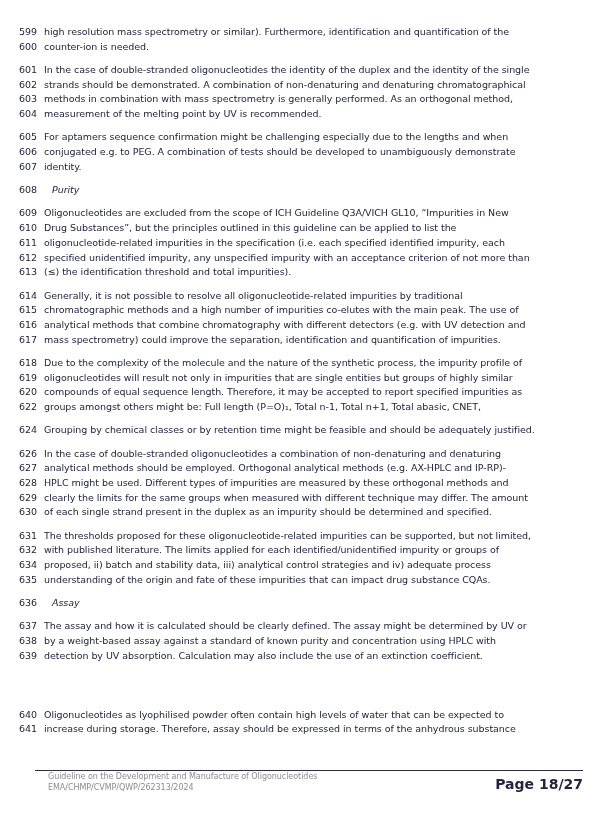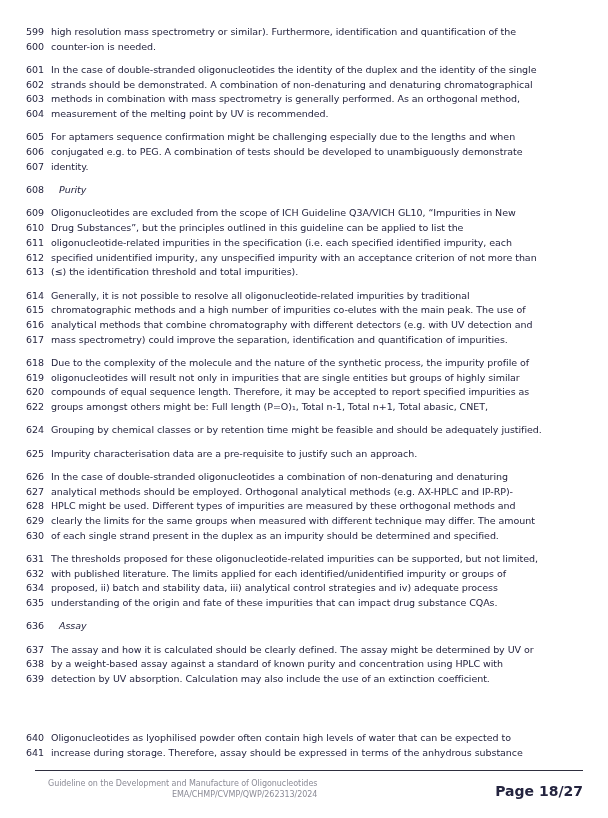--- a/index.html
+++ b/index.html
@@ -11,21 +11,21 @@
     position: relative;
     width: 608px;
     height: 818px;
     background: #ffffff;
     overflow: hidden;
     font-family: "DejaVu Sans", "Liberation Sans", sans-serif;
     color: #24243f;
   }
   .content {
     position: absolute;
-    left: 26px;
+    left: 19px;
     top: 25px;
     width: 560px;
   }
   .block {
     margin-bottom: 8.6px;
   }
   .block:last-child { margin-bottom: 0; margin-top: 44px; }
   .line {
     display: flex;
     align-items: baseline;
@@ -52,23 +52,21 @@
     width: 548px;
   }
   .footer-rule {
     border-top: 1px solid #2e2e3e;
     height: 0;
   }
   .footer-row {
     display: flex;
     justify-content: space-between;
     align-items: flex-end;
-    margin-top: 7px;
     padding-left: 13px;
-    text-align: right;
   }
   .footer-left {
     font-size: 8px;
     line-height: 11px;
     color: #8b8b96;
     letter-spacing: -0.05px;
   }
   .footer-page {
     font-size: 14px;
     font-weight: bold;
@@ -185,26 +183,20 @@
         </div>
         <div class="line">
           <span class="num">622</span>
           <span class="text">groups amongst others might be: Full length (P=O)₁, Total n-1, Total n+1, Total abasic, CNET,</span>
         </div>
       </div>
       <div class="block paragraph">
         <div class="line">
           <span class="num">624</span>
           <span class="text">Grouping by chemical classes or by retention time might be feasible and should be adequately justified.</span>
-        </div>
-      </div>
-      <div class="block paragraph">
-        <div class="line">
-          <span class="num">625</span>
-          <span class="text">Impurity characterisation data are a pre-requisite to justify such an approach.</span>
         </div>
       </div>
       <div class="block paragraph">
         <div class="line">
           <span class="num">626</span>
           <span class="text">In the case of double-stranded oligonucleotides a combination of non-denaturing and denaturing</span>
         </div>
         <div class="line">
           <span class="num">627</span>
           <span class="text">analytical methods should be employed. Orthogonal analytical methods (e.g. AX-HPLC and IP-RP)-</span>

